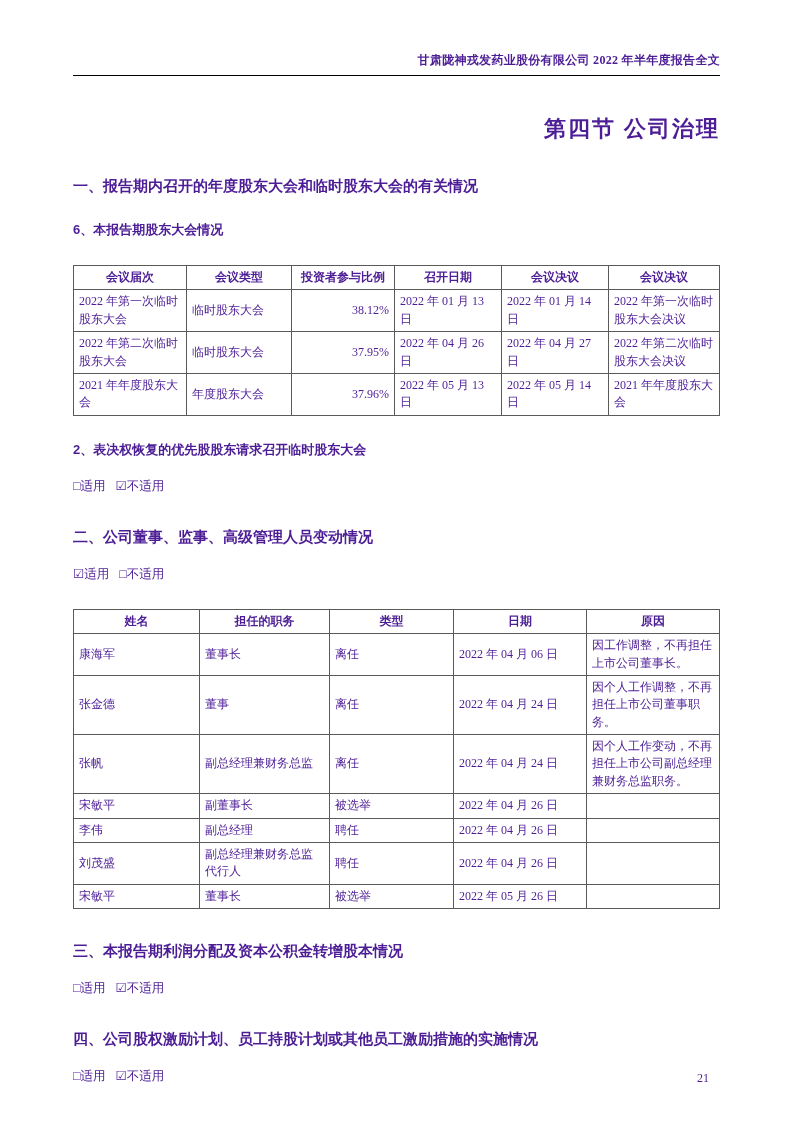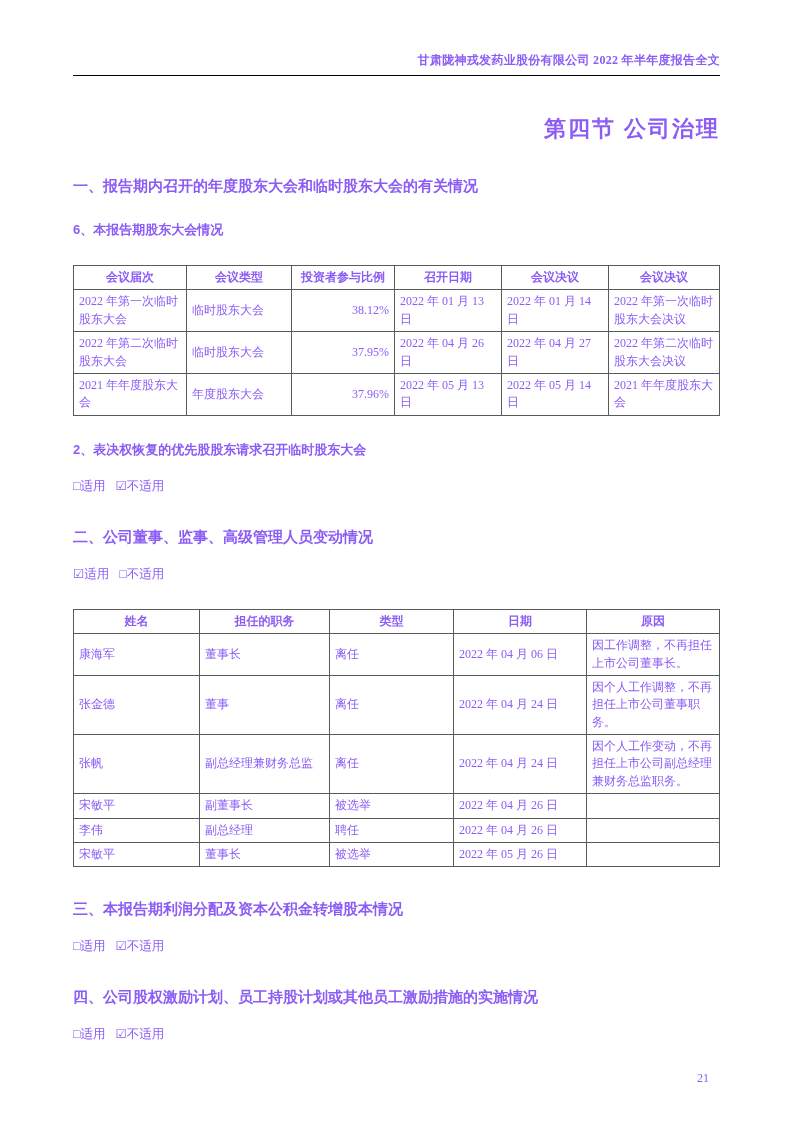--- a/index.html
+++ b/index.html
@@ -1,19 +1,19 @@
 <!DOCTYPE html>
 <html><head>
 <meta charset="utf-8">
 <style>
   * { margin:0; padding:0; box-sizing:border-box; }
   html,body { background:#e9e9e9; }
   .page {
     width:793px; height:1122px; margin:0 auto; position:relative;
-    background:#ffffff; color:#8b5cf6;
+    background:#ffffff; color:#4c1d95;
     font-family:"Liberation Serif","DejaVu Serif",serif;
     padding:52px 73px 0 73px;
     overflow:hidden;
   }
   .page-header {
     text-align:right;
     font-size:12px; font-weight:bold;
     padding-bottom:6px;
     border-bottom:1px solid #000;
     letter-spacing:0.3px;
@@ -180,20 +180,27 @@
         <td></td>
       </tr>
       <tr>
         <td>李伟</td>
         <td>副总经理</td>
         <td>聘任</td>
         <td>2022 年 04 月 26 日</td>
         <td></td>
       </tr>
       <tr>
+        <td>刘茂盛</td>
+        <td>副总经理兼财务总监代行人</td>
+        <td>聘任</td>
+        <td>2022 年 04 月 26 日</td>
+        <td></td>
+      </tr>
+      <tr>
         <td>宋敏平</td>
         <td>董事长</td>
         <td>被选举</td>
         <td>2022 年 05 月 26 日</td>
         <td></td>
       </tr>
     </tbody>
   </table>
 
   <div class="sec-heading">三、本报告期利润分配及资本公积金转增股本情况</div>

